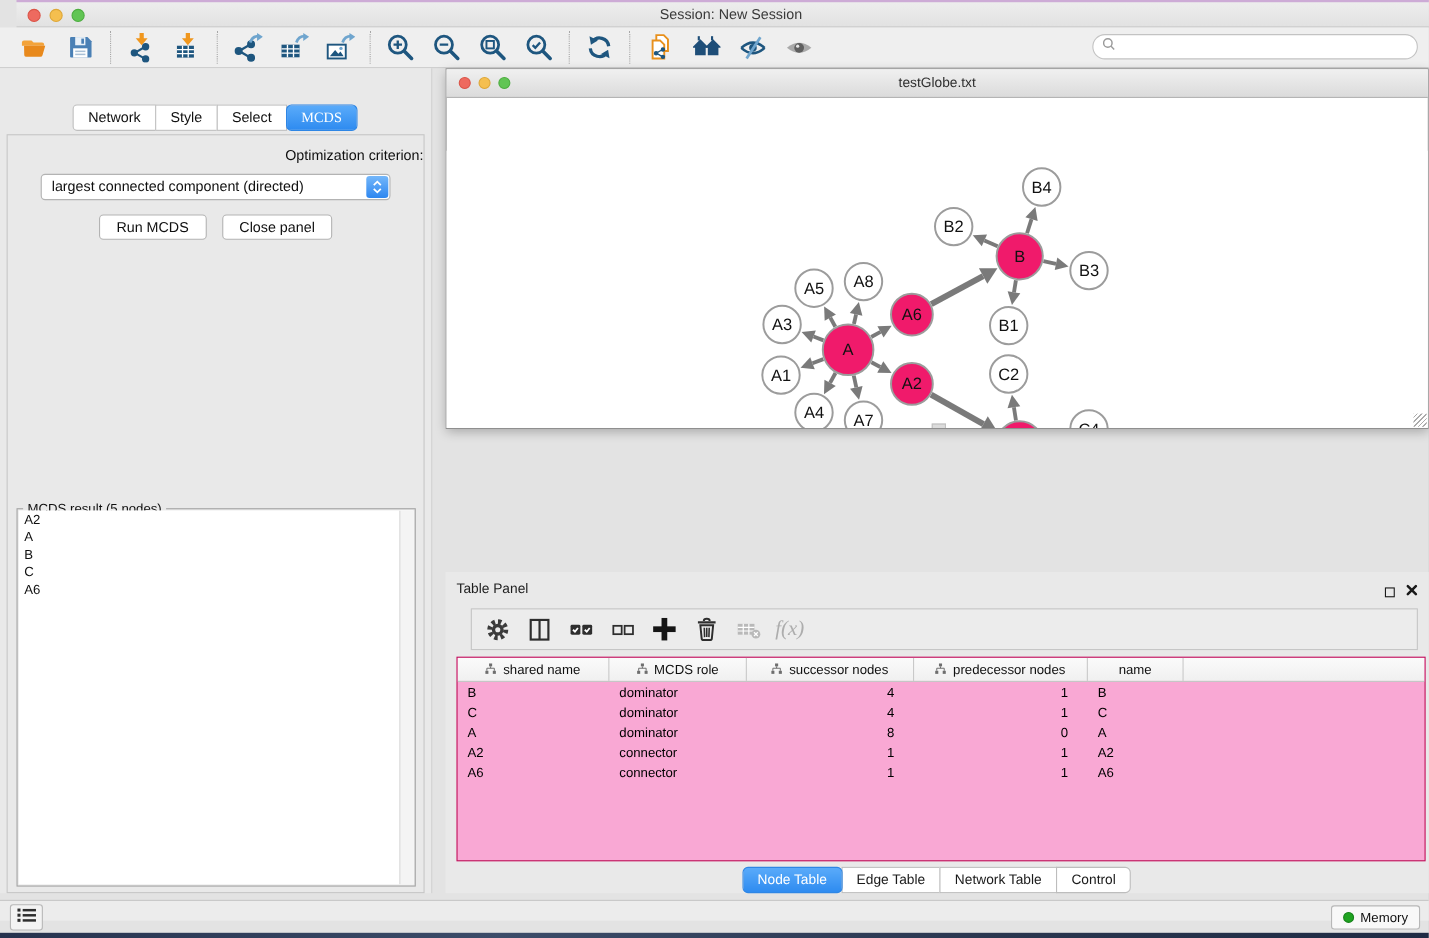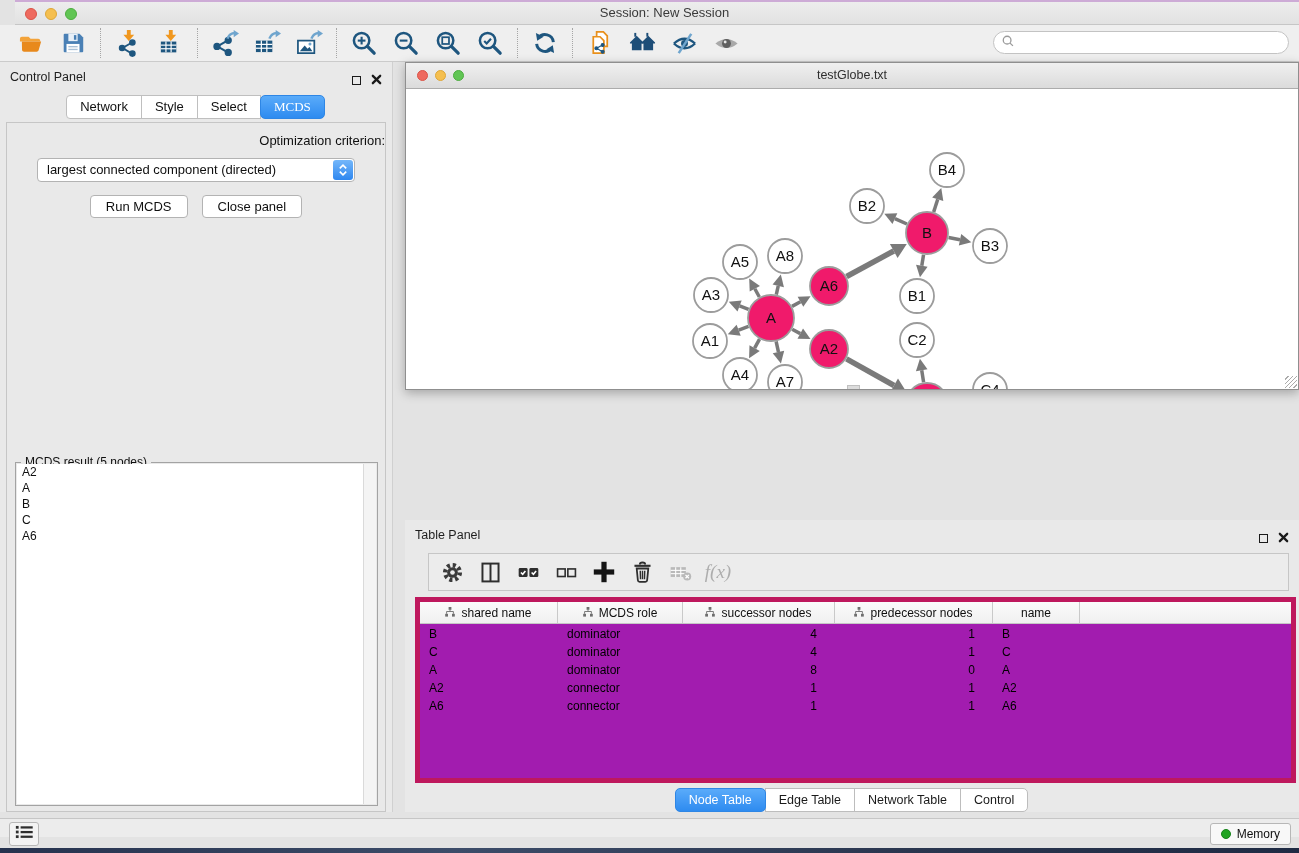--- a/index.html
+++ b/index.html
@@ -82,22 +82,22 @@
     border:1px solid #C0C0C0;}
   .resize-grip{position:absolute;right:1px;bottom:1px;width:12px;height:12px;
     background:repeating-linear-gradient(135deg,transparent 0 2px,#ABABAB 2px 3px);}
 
   
   #table-panel{position:absolute;left:405px;top:520px;width:894px;height:292px;background:#E9E9E9;}
   .tp-toolbar{position:absolute;left:23px;top:33px;width:861px;height:38px;border:1px solid #C6C6C6;
     background:#ECECEC;display:flex;align-items:center;gap:8px;padding-left:8px;}
   .tp-icon{width:30px;height:30px;display:flex;align-items:center;justify-content:center;cursor:default;}
   .fx-glyph{font-family:"Liberation Serif",serif;font-style:italic;color:#ADADAD;font-size:19px;}
-  .tp-table{position:absolute;left:10px;top:77px;width:881px;height:186px;background:#a21caf;
-    border:5px solid #be185d;overflow:hidden;}
+  .tp-table{position:absolute;left:10px;top:77px;width:881px;height:186px;background:#f9a8d4;
+    border:1px solid #be185d;overflow:hidden;}
   .tbl-header{display:flex;height:22px;background:linear-gradient(#FBFBFB,#F0F0F0);
     border-bottom:1px solid #C6C6C6;}
   .tbl-hcell{border-right:1px solid #C9C9C9;display:flex;align-items:center;justify-content:center;
     gap:6px;font-size:12px;color:#0F0F0F;cursor:default;}
   .tbl-hcell.filler{border-right:none;flex:1;}
   .tbl-row{display:flex;height:16px;margin-top:2px;}
   .tbl-cell{font-size:12px;line-height:16px;padding:0 9px;color:#000;white-space:nowrap;overflow:hidden;}
   .tbl-cell.num{text-align:right;padding-right:18px;}
   .tp-tabs{position:absolute;left:0;right:0;top:268px;display:flex;justify-content:center;}
   .tp-tab{font-size:12.5px;padding:4px 13px;background:#FFF;border:1px solid #BDBDBD;margin-left:-1px;
@@ -331,34 +331,20 @@
         <svg viewBox="0 0 16 16" width="14" height="14">
             <circle cx="7" cy="7" r="4.4" stroke="#9A9A9A" stroke-width="1.5" fill="none"></circle>
             <line x1="10.4" y1="10.4" x2="13.6" y2="13.6" stroke="#9A9A9A" stroke-width="1.5"></line>
           </svg>
       </span>
       <input placeholder="" style="">
     </div>
   </div>
 
   <div id="control-panel">
-    <div class="panel-header">
-      <span class="panel-title">Control Panel</span>
-      <span class="panel-controls">
-        <span class="float-box"></span>
-        <span>
-          <svg viewBox="0 0 12 12" width="11" height="11">
-              <g stroke="#1A1A1A" stroke-width="2.5" stroke-linecap="round">
-                <line x1="2" y1="2" x2="10" y2="10"></line>
-                <line x1="10" y1="2" x2="2" y2="10"></line>
-              </g>
-            </svg>
-        </span>
-      </span>
-    </div>
     <div class="cp-tabs" id="cp-tabs">
         <div class="cp-tab">Network</div>
         <div class="cp-tab">Style</div>
         <div class="cp-tab">Select</div>
         <div class="cp-tab active">MCDS</div>
       </div>
     <div class="cp-content">
       <div class="opt-label">Optimization criterion:</div>
       <div class="combo">
         <div class="combo-value">largest connected component (directed)</div>

